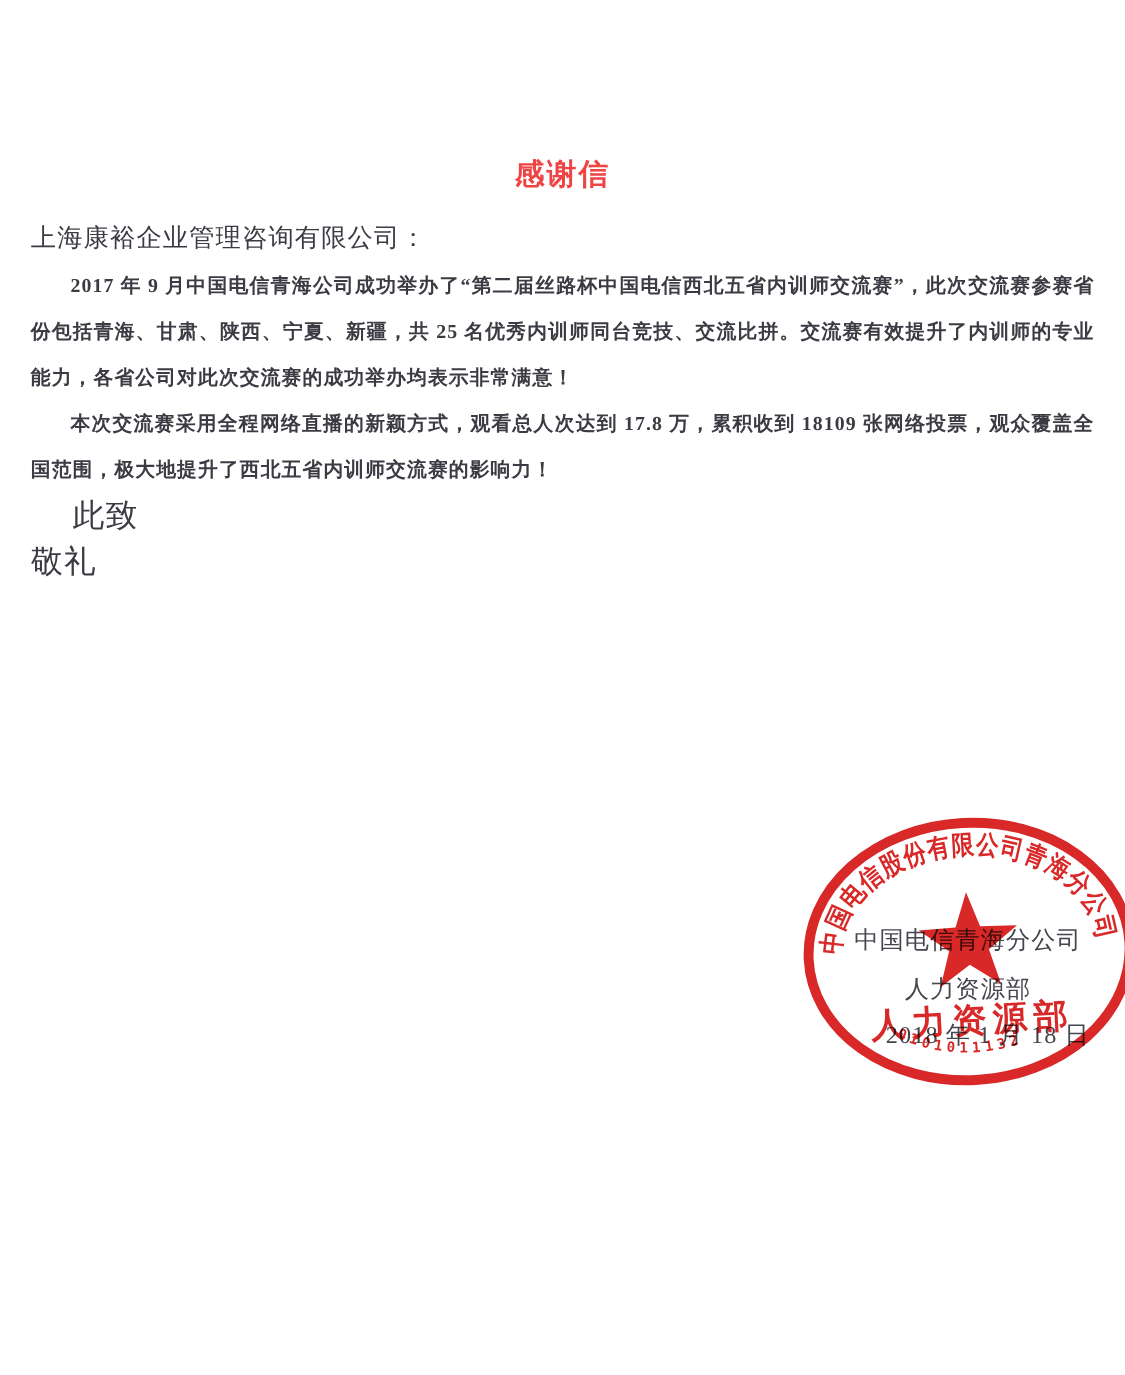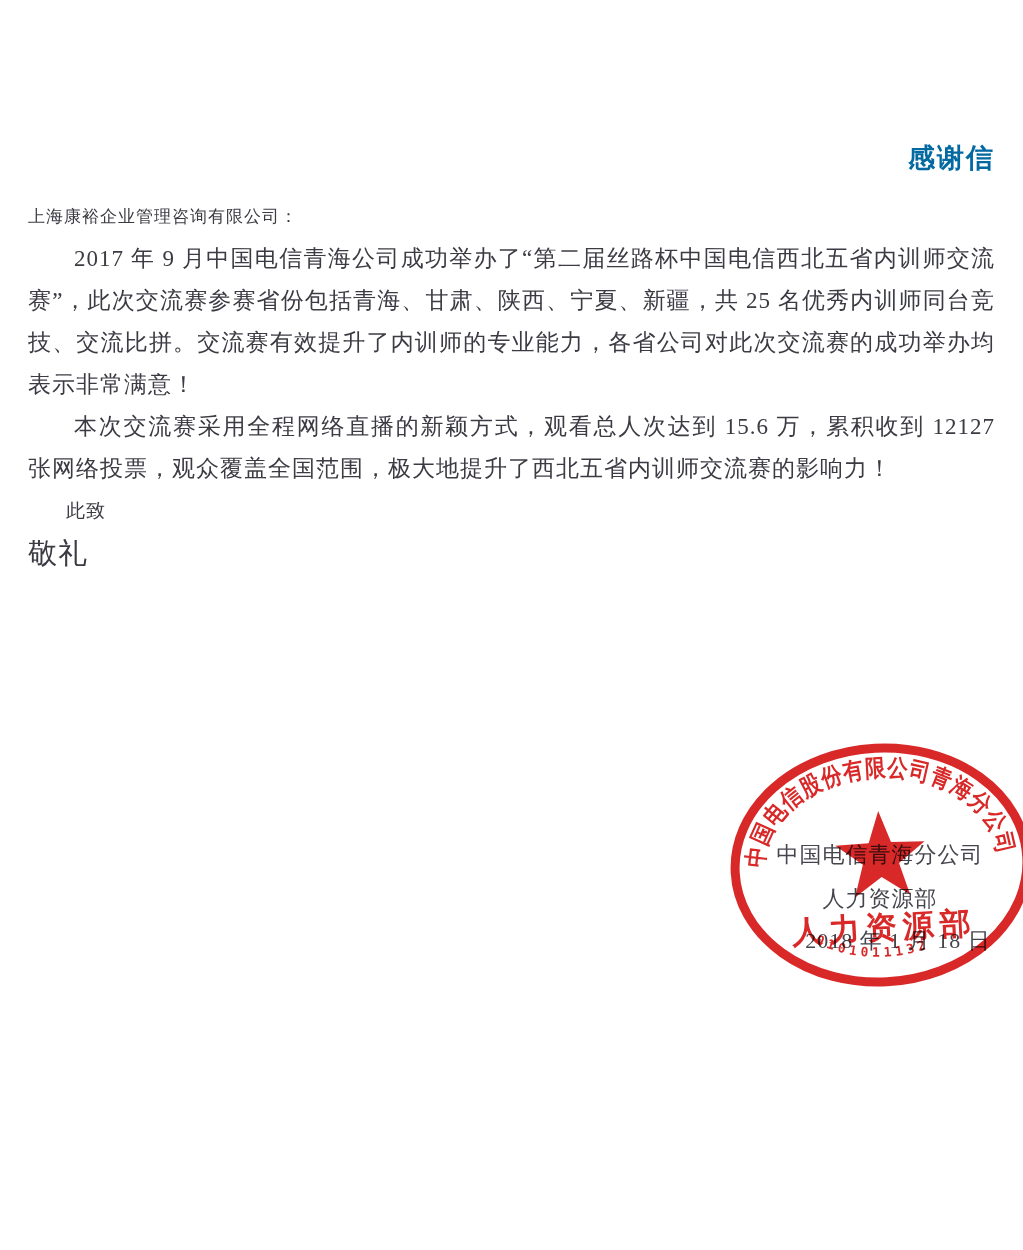--- a/index.html
+++ b/index.html
@@ -17,40 +17,41 @@
     position: relative;
     width: 100%;
     height: 100%;
   }
   .letter-body {
     padding: 0 28px;
   }
   .doc-title {
     margin-top: 140px;
     margin-bottom: 20px;
-    text-align: right;
+    text-align: center;
     font-size: 27px;
     font-weight: bold;
-    color: #0369a1;
+    color: #ef4444;
     letter-spacing: 2px;
   }
   .recipient {
-    font-size: 17px;
+    font-size: 23px;
     line-height: 42px;
     letter-spacing: 1px;
   }
   .para {
-    font-size: 23px;
+    font-size: 18px;
     line-height: 42px;
     letter-spacing: 1px;
     text-align: justify;
     text-indent: 2em;
+    font-weight: bold;
   }
   .closing-cizhi {
-    font-size: 19px;
+    font-size: 29px;
     line-height: 42px;
     padding-left: 38px;
     letter-spacing: 1px;
   }
   .closing-jingli {
     font-size: 29px;
     line-height: 42px;
     letter-spacing: 1px;
   }
   .signature-block {
@@ -88,21 +89,21 @@
 <body>
 
 <div class="page">
 
   <div class="letter-body">
     <div class="doc-title">感谢信</div>
 
     <div class="recipient">上海康裕企业管理咨询有限公司：</div>
 
     <p class="para">2017 年 9 月中国电信青海公司成功举办了“第二届丝路杯中国电信西北五省内训师交流赛”，此次交流赛参赛省份包括青海、甘肃、陕西、宁夏、新疆，共 25 名优秀内训师同台竞技、交流比拼。交流赛有效提升了内训师的专业能力，各省公司对此次交流赛的成功举办均表示非常满意！</p>
-    <p class="para">本次交流赛采用全程网络直播的新颖方式，观看总人次达到 15.6 万，累积收到 12127 张网络投票，观众覆盖全国范围，极大地提升了西北五省内训师交流赛的影响力！</p>
+    <p class="para">本次交流赛采用全程网络直播的新颖方式，观看总人次达到 17.8 万，累积收到 18109 张网络投票，观众覆盖全国范围，极大地提升了西北五省内训师交流赛的影响力！</p>
 
     <div class="closing-cizhi">此致</div>
     <div class="closing-jingli">敬礼</div>
   </div>
 
   <div class="signature-block">
     <div class="sig-line sig-company">中国电信青海分公司</div>
     <div class="sig-line sig-dept">人力资源部</div>
     <div class="sig-line sig-date">2018 年 1 月 18 日</div>
   </div>

